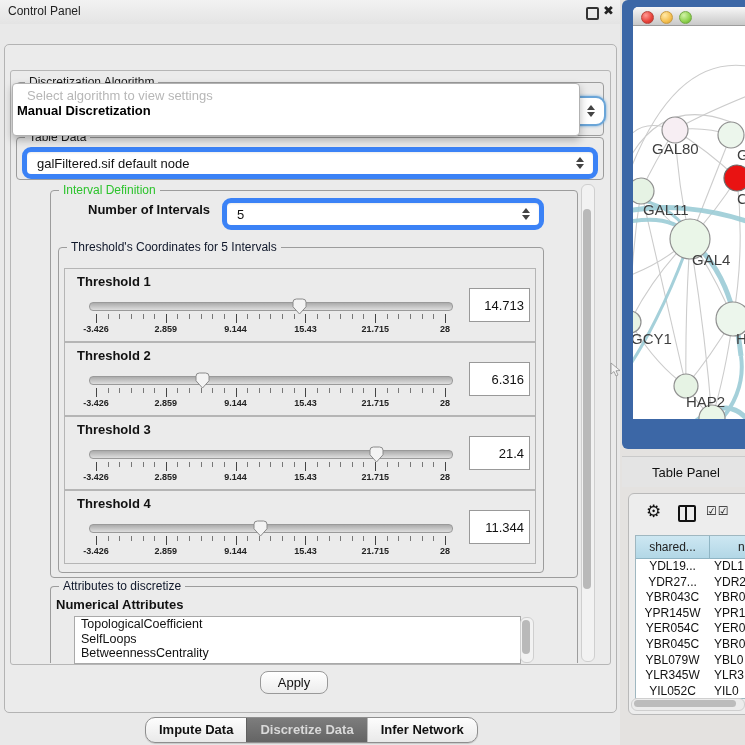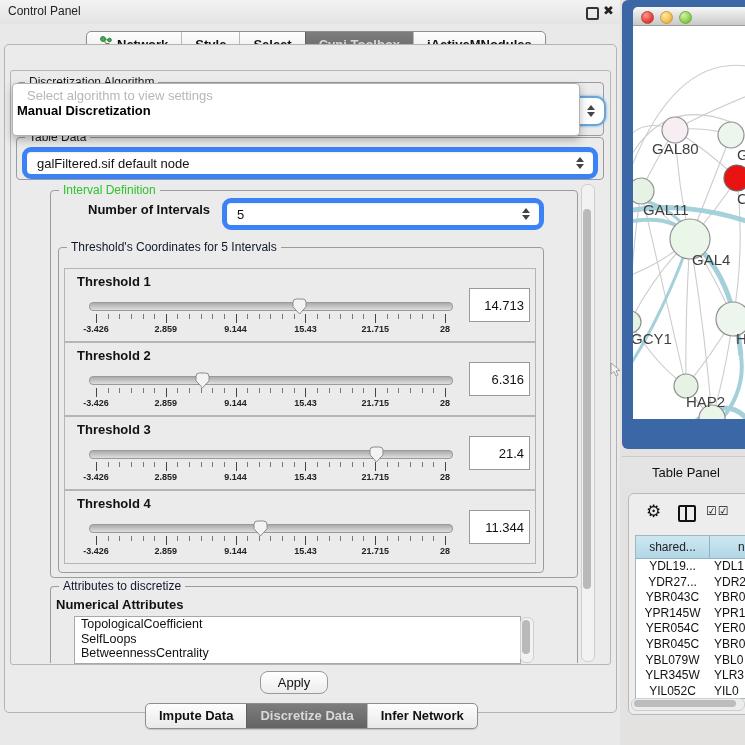--- a/index.html
+++ b/index.html
@@ -6,22 +6,22 @@
   body{width:745px;height:745px;position:relative;overflow:hidden;
        background:#e4e2e0;font-family:"Liberation Sans","DejaVu Sans",sans-serif;
        -webkit-font-smoothing:antialiased;}
   .abs{position:absolute;}
   
   #control-panel{left:0;top:0;width:620px;height:745px;background:#e9e9e9;}
   #cp-titlebar{left:0;top:0;width:620px;height:24px;background:linear-gradient(#f2f2f2,#e4e4e4);}
   #cp-title{left:8px;top:4px;font-size:12px;color:#222;}
   .win-float{left:586px;top:7px;width:9px;height:9px;border:2px solid #333;border-radius:2px;}
   .win-close{left:603px;top:3px;font-size:13px;font-weight:bold;color:#222;}
-  .seg{display:flex;border:1px solid #8e8e8e;border-radius:5px;overflow:hidden;
-       background:linear-gradient(#fdfdfd,#e9e9e9);box-shadow:0 1px 1px rgba(0,0,0,.15);}
+  .seg{display:flex;border:1px solid #8e8e8e;border-radius:10px;overflow:hidden;
+       background:linear-gradient(#fdfdfd,#e9e9e9);box-shadow:0 1px 1px rgba(0,0,0,.15);margin-top:14px;}
   .seg .tab{padding:4px 13px 5px;font-size:13px;font-weight:bold;color:#111;
        border-left:1px solid #b9b9b9;display:flex;align-items:center;gap:5px;white-space:nowrap;}
   .seg .tab:first-child{border-left:none;}
   .seg .tab.sel{background:linear-gradient(#7d7d7d,#646464);color:#d9d9d9;border-left-color:#5f5f5f;}
   #top-tabs{left:86px;top:31px;}
   
   #outer-panel{left:4px;top:44px;width:611px;height:667px;background:#ebebeb;
        border:1px solid #b3b3b3;border-radius:5px;}
   #inner-panel{left:10px;top:70px;width:599px;height:593px;background:#ebebeb;
        border:1px solid #b6b6b6;border-radius:3px;}

